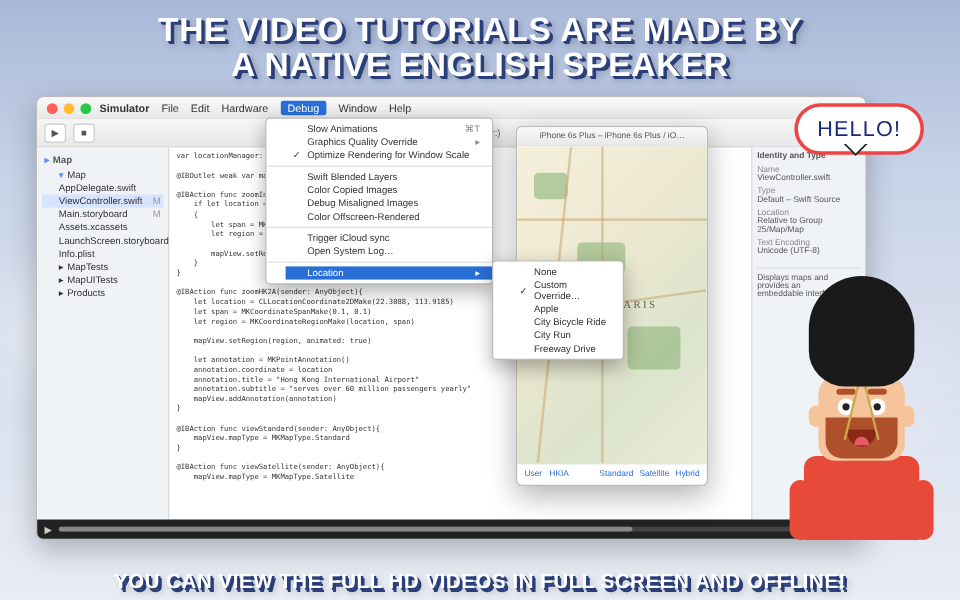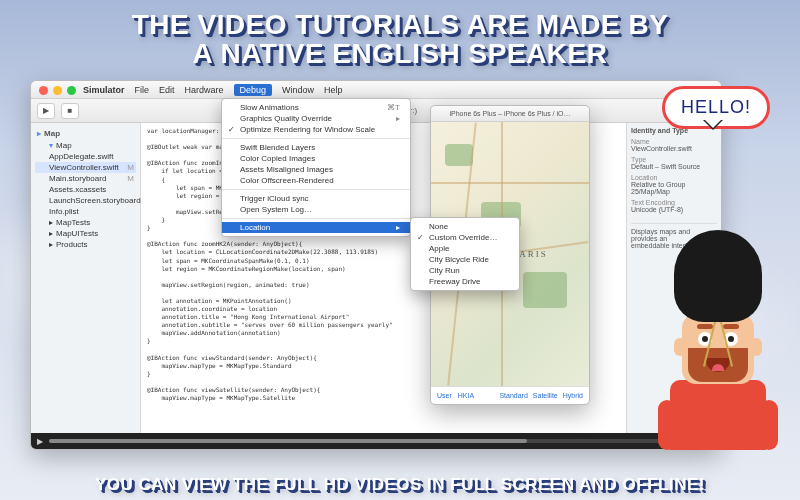--- a/index.html
+++ b/index.html
@@ -23,21 +23,21 @@
     .nav { width: 110px; background: #f0f3f6; border-right: 1px solid #d8d8d8; padding: 4px 4px; font-size: 8px; color: #333; }
     .nav .hdr { font-weight: 600; color: #555; padding: 2px 2px; display: flex; align-items: center; gap: 3px; }
     .nav .row { padding: 1px 2px 1px 14px; display: flex; align-items: center; gap: 3px; }
     .nav .row.sel { background: #d6e4ff; }
     .nav .folder { color: #5a8dff; }
     .nav .m { color: #999; margin-left: auto; }
     .code { flex: 1; position: relative; font-family: Menlo, monospace; font-size: 6px; color: #333; padding: 4px 6px; white-space: pre; overflow: hidden; line-height: 1.35; }
     .right { width: 95px; background: #f0f3f6; border-left: 1px solid #d8d8d8; padding: 4px 4px; font-size: 7px; color: #555; }
     .right .lab { color: #888; margin-top: 4px; }
     .menu-pop { position: absolute; top: 17px; left: 190px; width: 190px; background: #fff; border: 1px solid #bbb; border-radius: 4px; box-shadow: 0 6px 16px rgba(0,0,0,.3); font-size: 8px; color: #333; padding: 3px 0; z-index: 5; }
-    .menu-pop .mi { padding: 1px 10px 1px 18px; display: flex; align-items: center; }
+    .menu-pop .mi { padding: 1px 10px 1px 18px; display: flex; align-items: center; margin-left: 16px; }
     .menu-pop .sep { height: 1px; background: #e0e0e0; margin: 3px 0; }
     .menu-pop .chk::before { content: "✓"; position: absolute; margin-left: -12px; }
     .menu-pop .sub { background: #2a6fd6; color: #fff; justify-content: space-between; }
     .menu-pop .sub::after { content: "▸"; }
     .menu-pop .short { margin-left: auto; color: #888; }
     .submenu { position: absolute; left: 188px; top: 118px; width: 110px; background: #fff; border: 1px solid #bbb; border-radius: 4px; box-shadow: 0 6px 16px rgba(0,0,0,.3); font-size: 8px; padding: 3px 0; }
     .submenu .mi { padding: 1px 10px 1px 18px; }
     .submenu .chk::before { content: "✓"; position: absolute; margin-left: -12px; }
     .sim { position: absolute; top: 105px; left: 430px; width: 160px; height: 300px; background: #fff; border: 1px solid #bbb; border-radius: 5px; box-shadow: 0 8px 24px rgba(0,0,0,.3); z-index: 4; display: flex; flex-direction: column; font-size: 7px; }
     .sim .t { height: 16px; background: linear-gradient(#fafafa,#e8e8e8); border-bottom: 1px solid #d0d0d0; display: flex; align-items: center; justify-content: center; color: #555; border-radius: 5px 5px 0 0; position: relative; }
@@ -109,21 +109,21 @@
     <div class="mi">
         <span>Graphics Quality Override</span>
         <span class="short">▸</span>
       </div>
     <div class="mi chk">
         <span>Optimize Rendering for Window Scale</span>
       </div>
     <div class="sep"></div>
     <div class="mi">Swift Blended Layers</div>
     <div class="mi">Color Copied Images</div>
-    <div class="mi">Assets Misaligned Images</div>
+    <div class="mi">Debug Misaligned Images</div>
     <div class="mi">Color Offscreen-Rendered</div>
     <div class="sep"></div>
     <div class="mi">Trigger iCloud sync</div>
     <div class="mi">Open System Log…</div>
     <div class="sep"></div>
     <div class="mi sub">
         <span>Location</span>
       </div>
     <div class="submenu">
       <div class="mi">None</div>

